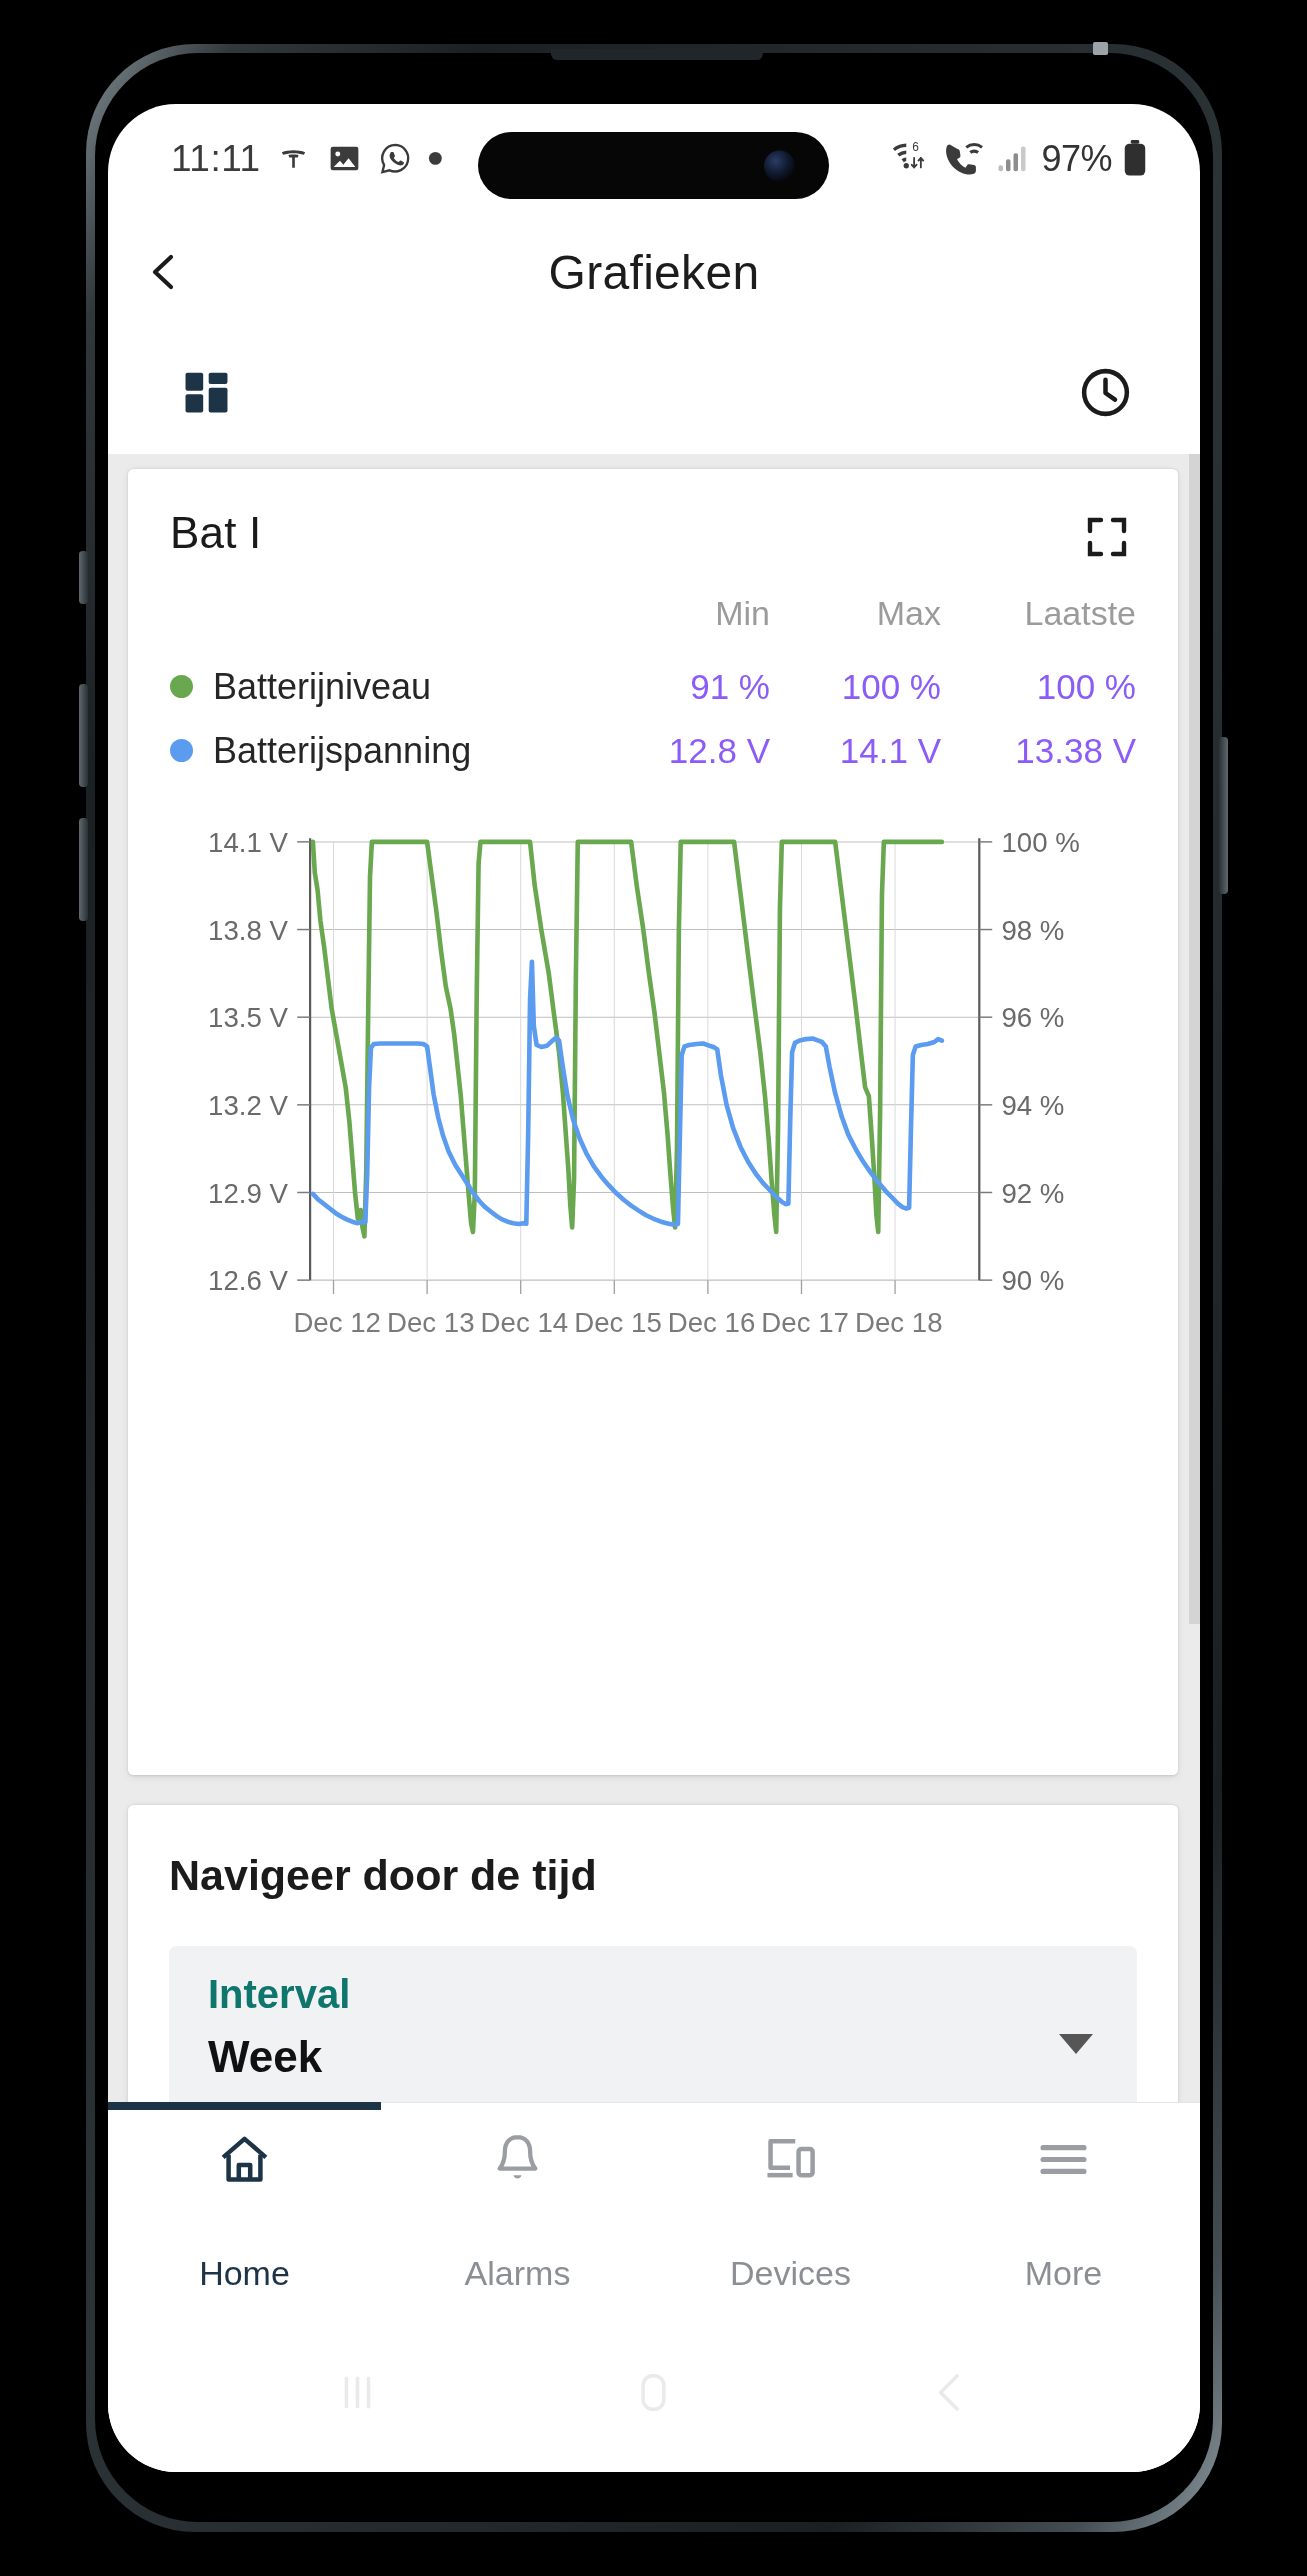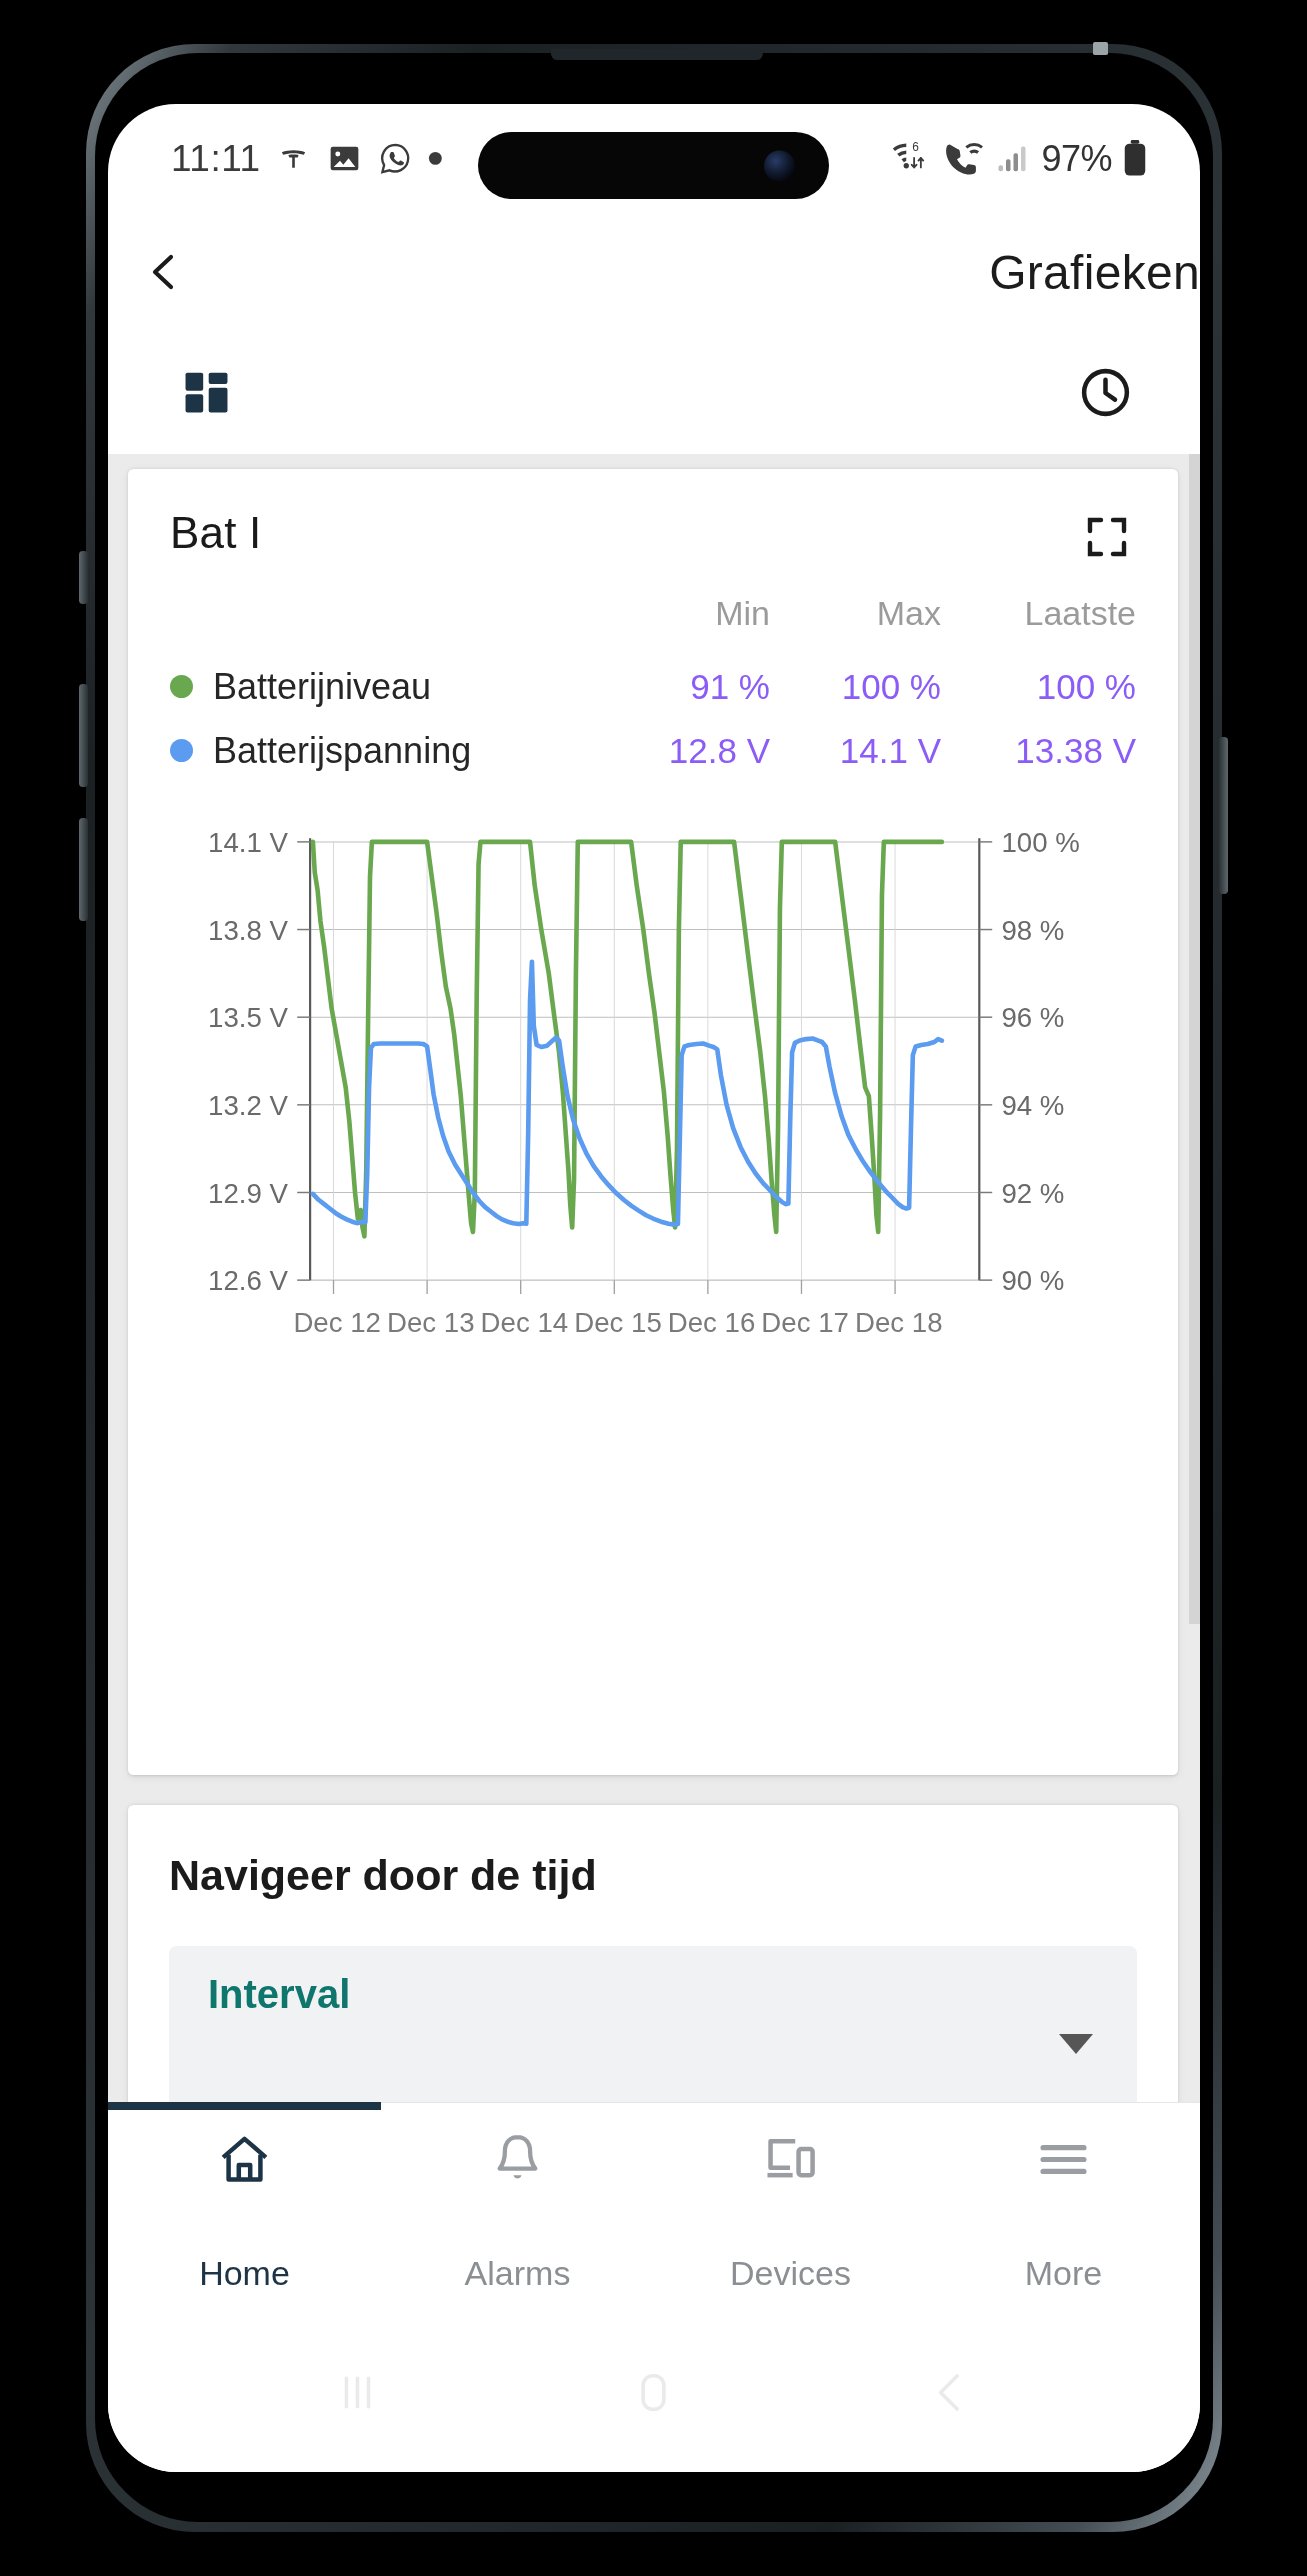--- a/index.html
+++ b/index.html
@@ -89,21 +89,21 @@
     display: flex; align-items: center;
     background: #ffffff;
     z-index: 20;
   }
   #back-button {
     width: 111px; height: 100%;
     display: flex; align-items: center; justify-content: center;
   }
   #page-title {
     position: absolute; left: 0; width: 100%;
-    text-align: right;
+    text-align: center;
     font-size: 48px; color: #1c1c1c; font-weight: 400;
     letter-spacing: 0.3px;
   }
 
   
   #toolbar {
     position: absolute; left: 0; top: 227px; width: 100%; height: 123px;
     display: flex; align-items: center; justify-content: space-between;
     padding: 0 66px 0 72px;
     background: #ffffff;
@@ -431,20 +431,21 @@
             <polyline points="155.05,14.00 157.08,47.32 160.12,66.36 163.17,99.68 167.23,128.24 171.29,161.56 175.35,194.88 180.43,223.44 185.51,252.00 190.58,280.56 194.65,318.64 197.69,356.72 200.74,394.80 203.78,423.36 206.83,413.84 208.86,432.88 210.89,442.40 212.92,371.00 214.95,204.40 216.98,52.08 219.02,14.00 273.85,14.00 278.92,14.00 284.00,52.08 289.08,90.16 294.15,133.00 299.23,171.08 304.31,194.88 308.37,223.44 312.43,261.52 315.48,290.08 318.52,328.16 321.57,366.24 324.62,404.32 326.65,428.12 328.68,437.64 330.71,394.80 332.74,180.60 334.77,37.80 336.80,14.00 385.54,14.00 390.62,14.00 395.69,61.60 402.80,109.20 410.92,156.80 417.02,204.40 422.09,242.48 426.15,285.32 429.20,328.16 432.25,371.00 434.28,409.08 436.31,432.88 438.34,380.52 440.37,156.80 442.40,14.00 494.18,14.00 500.28,14.00 506.37,61.60 513.48,109.20 519.57,156.80 525.66,199.64 530.74,242.48 535.82,285.32 539.88,332.92 542.92,375.76 545.97,413.84 548.00,432.88 550.03,347.20 552.06,109.20 554.09,14.00 605.88,14.00 611.97,14.00 619.08,71.12 627.20,137.76 634.31,194.88 640.40,242.48 645.48,290.08 649.54,337.68 652.58,380.52 655.63,418.60 657.66,437.64 659.69,323.40 661.72,85.40 663.75,14.00 715.54,14.00 721.63,14.00 728.74,71.12 735.85,128.24 742.95,185.36 749.05,237.72 754.12,280.56 758.18,290.08 761.23,332.92 764.28,380.52 766.31,418.60 768.34,437.64 770.37,309.12 772.40,71.12 774.43,14.00 829.26,14.00 837.38,14.00" fill="none" stroke="#6aa84f" stroke-width="5" stroke-linejoin="round" stroke-linecap="round"></polyline>
             <polyline points="155.05,396.39 161.14,402.73 167.23,407.49 173.32,412.25 179.42,417.01 185.51,420.82 191.60,423.99 197.69,426.53 203.78,428.12 208.86,426.53 211.91,427.17 213.94,375.76 215.97,280.56 218.00,237.72 221.05,233.59 228.15,232.96 238.31,232.96 248.46,232.96 258.62,232.96 268.77,232.96 274.86,233.59 278.92,236.13 281.97,258.35 286.03,288.49 291.11,313.88 296.18,332.92 302.28,350.37 309.38,364.65 316.49,375.76 323.60,386.87 329.69,396.39 335.78,404.32 341.88,410.67 347.97,415.43 354.06,420.19 360.15,423.99 366.25,426.53 372.34,428.12 378.43,429.07 383.51,428.12 386.55,428.75 388.58,331.33 390.62,185.36 392.65,144.11 394.68,213.92 397.72,234.55 402.80,236.77 408.89,235.50 414.98,229.79 419.05,226.61 422.09,229.79 426.15,258.35 431.23,290.08 437.32,315.47 444.43,336.09 451.54,351.96 459.66,366.24 467.78,377.35 475.91,386.87 484.03,395.43 492.15,402.73 500.28,409.08 508.40,414.47 516.52,419.55 524.65,423.36 532.77,426.53 540.89,428.75 546.98,429.71 551.05,429.07 553.08,337.68 555.11,245.65 558.15,236.13 563.23,234.55 571.35,233.59 578.46,232.96 585.57,235.50 589.63,236.77 593.69,239.31 597.75,267.87 603.85,299.60 610.95,324.99 619.08,345.61 627.20,361.48 635.32,374.17 643.45,384.65 651.57,393.21 658.68,400.51 663.75,404.95 667.82,407.49 670.86,406.86 672.89,315.47 674.92,242.48 677.97,232.33 683.05,229.79 690.15,228.20 697.26,227.57 703.35,229.79 707.42,231.37 711.48,236.13 715.54,258.35 721.63,286.91 728.74,312.29 735.85,331.97 743.97,347.83 752.09,361.48 760.22,373.22 768.34,383.69 776.46,393.21 783.57,400.51 789.66,406.86 794.74,410.67 798.80,412.25 801.85,411.30 803.88,324.99 805.91,245.65 808.95,236.13 815.05,234.55 822.15,233.59 829.26,231.37 833.32,228.20 837.38,229.79" fill="none" stroke="#5b9bf0" stroke-width="5" stroke-linejoin="round" stroke-linecap="round"></polyline>
           </svg>
       </div>
     </div>
 
     <div class="card" id="time-card">
       <div id="time-card-title">Navigeer door de tijd</div>
       <div id="interval-select">
         <div id="interval-label">Interval</div>
+        <div id="interval-value">Week</div>
         <div id="interval-caret"></div>
       </div>
     </div>
 
   </div>
 
   <div id="scrollbar-track">
     <div id="scrollbar-thumb"></div>
   </div>
 

